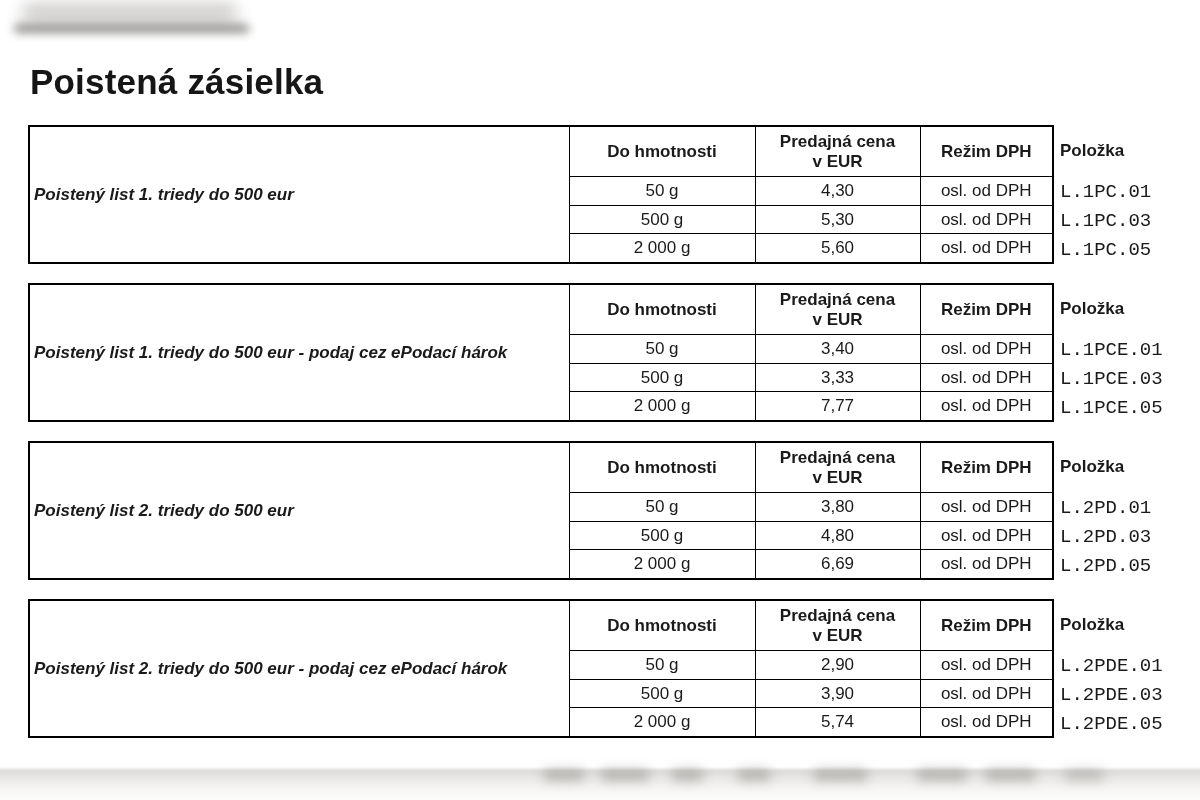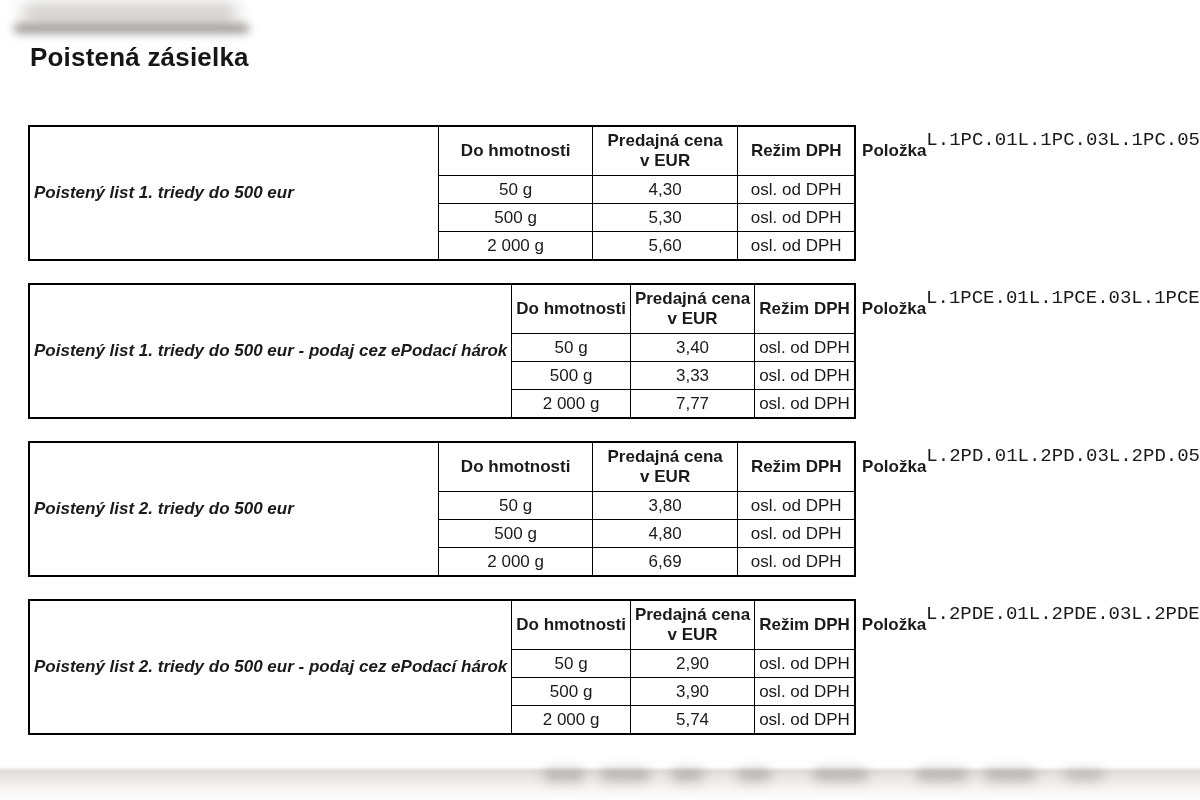--- a/index.html
+++ b/index.html
@@ -6,22 +6,22 @@
     margin: 0; padding: 0;
     width: 1200px; height: 800px;
     background: #ffffff;
     font-family: "Liberation Sans", "DejaVu Sans", sans-serif;
     color: #1a1a1a;
     overflow: hidden;
   }
   .page { position: relative; width: 1200px; height: 800px; }
 
   .page-title {
-    position: absolute; left: 30px; top: 44px;
-    margin: 0; font-size: 26px; font-weight: bold; line-height: 1;
+    position: absolute; left: 30px; top: 64px;
+    margin: 0; font-size: 35px; font-weight: bold; line-height: 1;
     letter-spacing: 0.2px; color: #161616;
   }
 
   .ptable {
     position: absolute; left: 28px;
     display: flex; align-items: stretch;
   }
   table.grid {
     border-collapse: collapse;
     table-layout: fixed;
@@ -40,21 +40,21 @@
   table.grid .drow td { height: 27px; text-align: center; font-weight: normal; margin-left: 33px; }
   td.lbl {
     text-align: left;
     font-weight: bold;
     padding: 0 6px;
     white-space: normal;
     line-height: 1.25;
     font-size: 17px;
     font-style: italic;
   }
-  .items { display: flex; flex-direction: row; margin-left: 6px; }
+  .items { display: flex; flex-direction: column; margin-left: 6px; }
   .item-head {
     height: 52px; display: flex; align-items: center;
     font-weight: bold; font-size: 17px;
   }
   .item-val {
     height: 29px; display: flex; align-items: center;
     font-size: 19px;
     font-family: Liberation Mono, monospace;
   }
 

